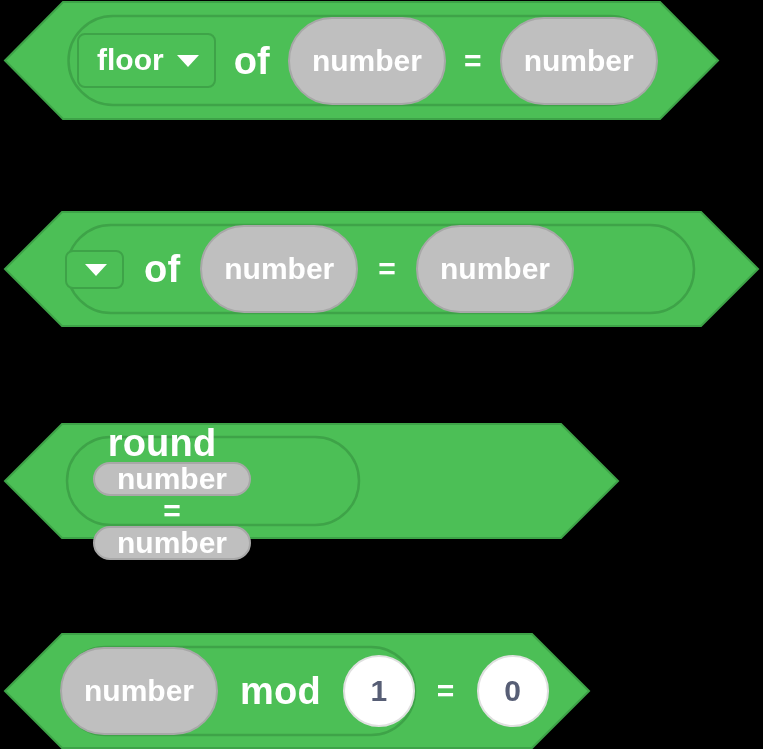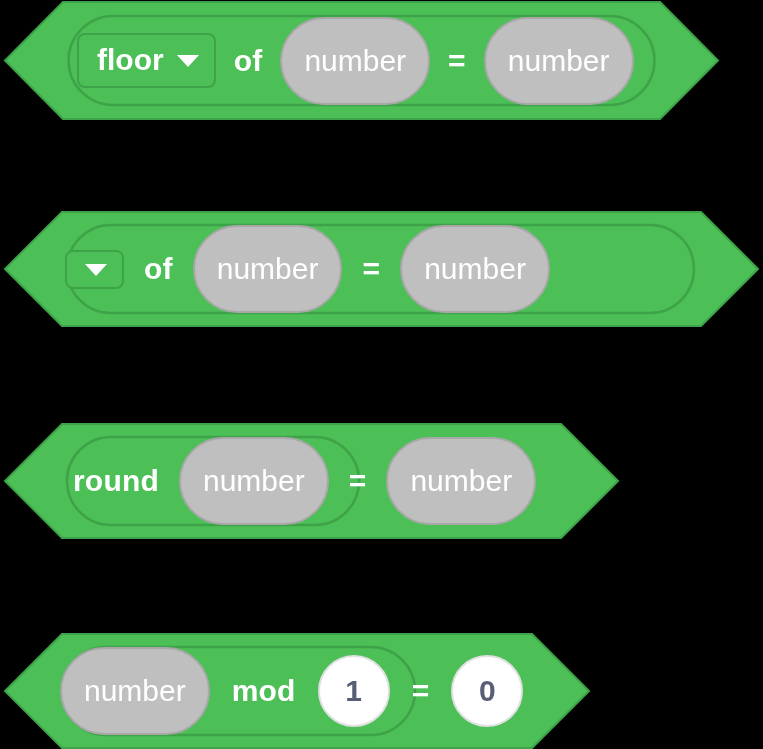--- a/index.html
+++ b/index.html
@@ -41,21 +41,21 @@
     left: 0;
     height: 100%;
     display: flex;
     align-items: center;
     box-sizing: border-box;
   }
 
   
   .lbl {
     color: #ffffff;
-    font-size: 30px;
+    font-size: 38px;
     font-weight: bold;
     line-height: 1;
     white-space: nowrap;
     letter-spacing: 0.2px;
     text-shadow: none;
   }
   .lbl.eq {
     font-size: 30px;
     font-weight: bold;
   }
@@ -98,21 +98,21 @@
     border: 2px solid #A8A8A8;
     border-radius: 999px;
     box-sizing: border-box;
     cursor: pointer;
     padding: 0 22px;
     height: 88px;
   }
   .reporter .rep-text {
     color: #ffffff;
     font-size: 30px;
-    font-weight: normal;
+    font-weight: bold;
     line-height: 1;
     white-space: nowrap;
   }
 
   
   .numinput {
     display: flex;
     align-items: center;
     justify-content: center;
     background: #ffffff;
@@ -133,21 +133,21 @@
   }
 
   
   #block-floor   { left: 5px;  top: 2px;   width: 713px; height: 117px; }
   #block-ceiling { left: 5px;  top: 212px; width: 753px; height: 114px; }
   #block-round   { left: 5px;  top: 424px; width: 613px; height: 114px; }
   #block-mod     { left: 5px;  top: 634px; width: 584px; height: 114px; }
 
   #block-floor   .block-row { padding-left: 72px; }
   #block-ceiling .block-row { padding-left: 60px; }
-  #block-round   .block-row { padding-left: 68px; }
+  #block-round   .block-row { padding-left: 68px; flex-direction: column; }
   #block-mod     .block-row { padding-left: 55px; }
 
   
   #block-floor   .block-row > * + * { margin-left: 18px; }
   #block-ceiling .block-row > * + * { margin-left: 20px; }
   #block-round   .block-row > * + * { margin-left: 20px; }
   #block-mod     .block-row > * + * { margin-left: 22px; }
 </style>
 </head>
 <body>

